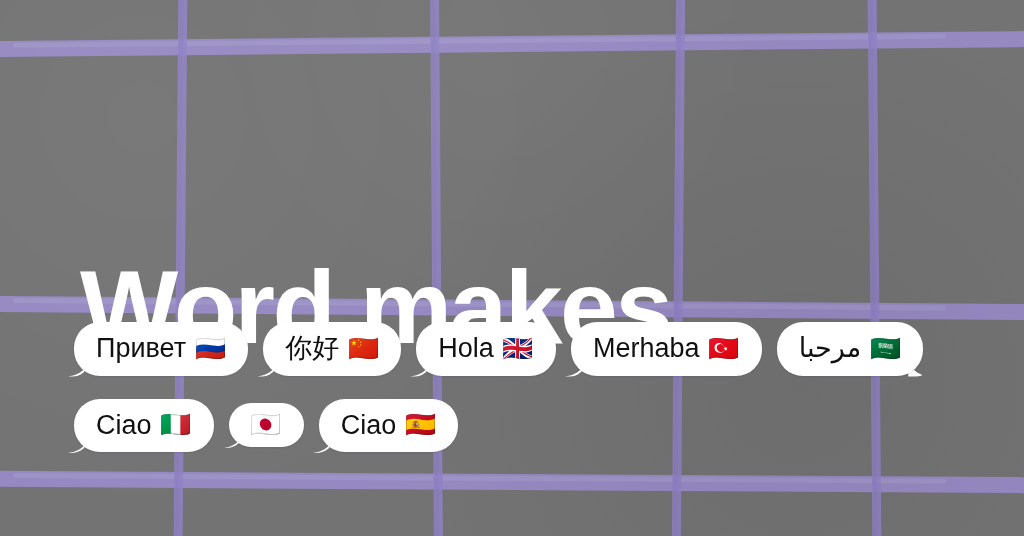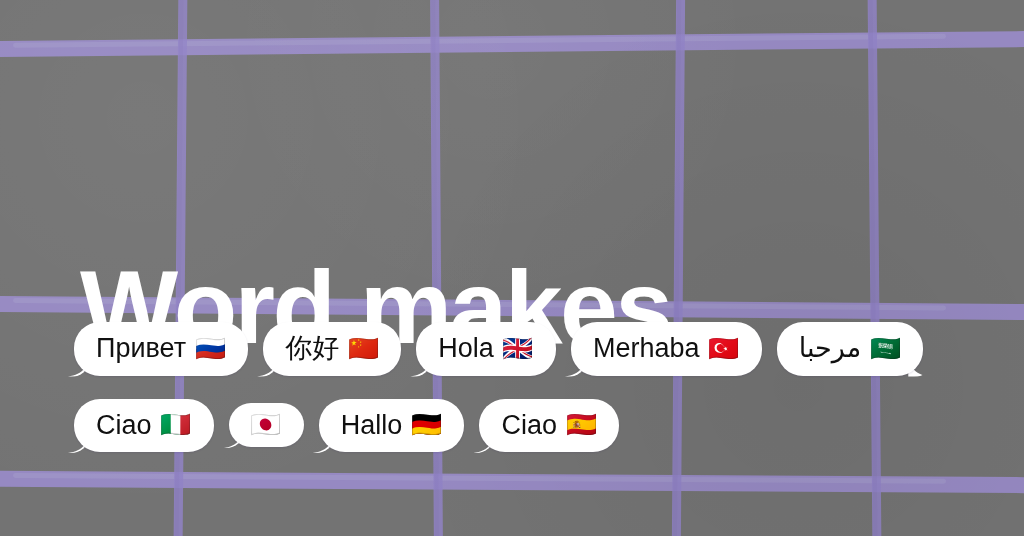--- a/index.html
+++ b/index.html
@@ -203,23 +203,19 @@
       </div>
     <div class="bubble-row" id="row2">
         <div class="bubble">
           <span class="greeting">Ciao</span>
           <span class="flag">🇮🇹</span>
         </div>
         <div class="bubble">
           <span class="flag">🇯🇵</span>
         </div>
         <div class="bubble">
-          <span class="greeting">Hallo</span>
-          <span class="flag">🇩🇪</span>
-        </div>
-        <div class="bubble">
           <span class="greeting">Ciao</span>
           <span class="flag">🇪🇸</span>
         </div>
       </div>
   </div>
 
 </div>
 
 </body></html>

